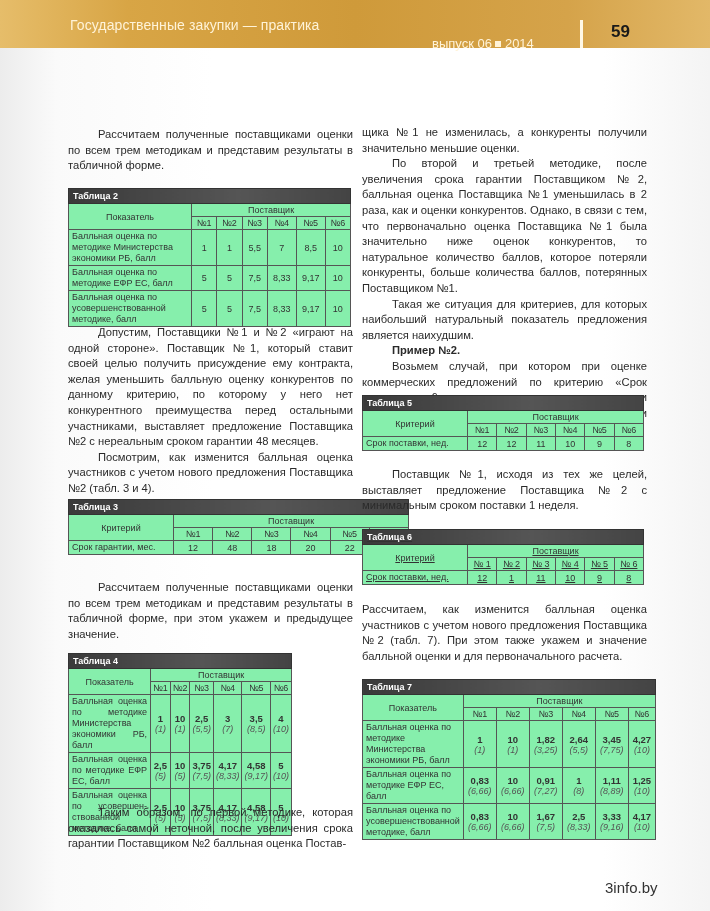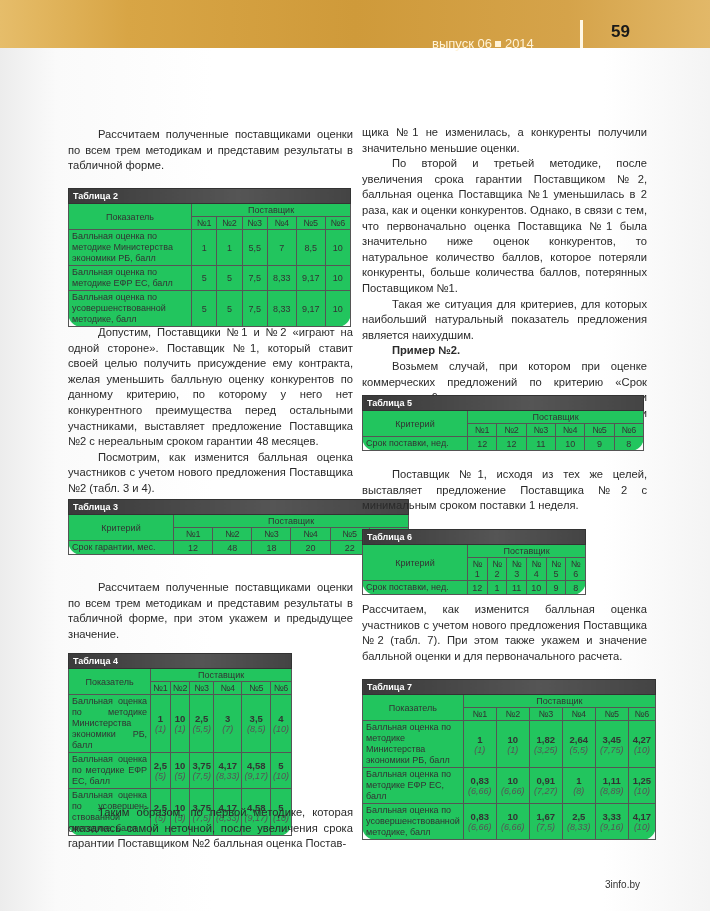--- a/index.html
+++ b/index.html
@@ -16,38 +16,39 @@
   .header .issue { position:absolute; left:432px; top:36px; font-size:13px; color:#fff3d8; }
   .header .issue .sq { display:inline-block; width:6px; height:6px; background:#fff3d8; margin:0 4px 1px 3px; }
   .header .divider { position:absolute; left:580px; top:20px; width:3px; height:28px; background:#fff8e6; }
   .header .page-num { position:absolute; left:591px; top:22px; font-size:17px; font-weight:bold; color:#1a1a1a;margin-left:20px; }
 
   .col { position:absolute; width:285px; font-size:11.2px; line-height:15.6px; text-align:justify; color:#2a2a2a; }
   .col p { margin:0; }
   .ind { text-indent:30px; }
   .bold { font-weight:bold; }
 
-  table.tb { position:absolute; border-collapse:collapse; font-size:9px; color:#333; background:#22c55e;border-radius:14px; }
+  table.tb { position:absolute; border-collapse:collapse; font-size:9px; color:#333; background:#86efac; }
   table.tb td, table.tb th { border:1px solid #555; padding:1px 2px; font-weight:normal; text-align:center; vertical-align:middle; }
   table.tb .cap td {
     background: linear-gradient(90deg, #3a3a3a 0%, #555 60%, #444 100%);
     color:#fff; font-weight:bold; text-align:left; padding:2px 4px; font-size:9px; border-color:#333;
   }
   table.tb td.lbl { text-align:left; line-height:11px; padding:1px 3px; }
   table.tb td.lbl.j { text-align:justify; }
   .v { display:block; font-weight:bold; font-size:9.5px; }
   .pv { display:block; font-style:italic; color:#555; font-size:9px; }
   .b48 { font-weight:bold; }
 
-  .footer { position:absolute; left:605px; top:879px; font-size:10px; color:#333; }
+  .footer { position:absolute; left:605px; top:879px; font-size:15px; color:#333; }
 </style>
 </head>
 <body>
 
 <div class="header">
+  <span class="title">Государственные закупки — практика</span>
   <span class="issue"><span>выпуск 06</span><span class="sq"></span><span>2014</span></span>
   <span class="divider"></span>
   <span class="page-num">59</span>
 </div>
 
 <div class="col" style="left:68px; top:127px;">
   <p class="ind">Рассчитаем полученные поставщиками оценки по всем трем методикам и представим результаты в табличной форме.</p>
 </div>
 
 <table class="tb" id="t2" style="left:68px; top:188px; width:283px;">
@@ -274,21 +275,21 @@
         <td>9</td>
         <td>8</td>
       </tr>
     </tbody>
   </table>
 
 <div class="col" style="left:362px; top:467px;">
   <p class="ind">Поставщик №1, исходя из тех же целей, выставляет предложение Поставщика №2 с минимальным сроком поставки 1 неделя.</p>
 </div>
 
-<table class="tb" id="t6" style="left:362px; top:529px; width:224px;">
+<table class="tb" id="t6" style="left:362px; top:529px; width:282px;text-decoration:underline;">
     <tbody>
       <tr class="cap">
         <td colspan="7">Таблица 6</td>
       </tr>
       <tr>
         <td rowspan="2" style="width:100px">Критерий</td>
         <td colspan="6">Поставщик</td>
       </tr>
       <tr>
         <td>№ 1</td>

